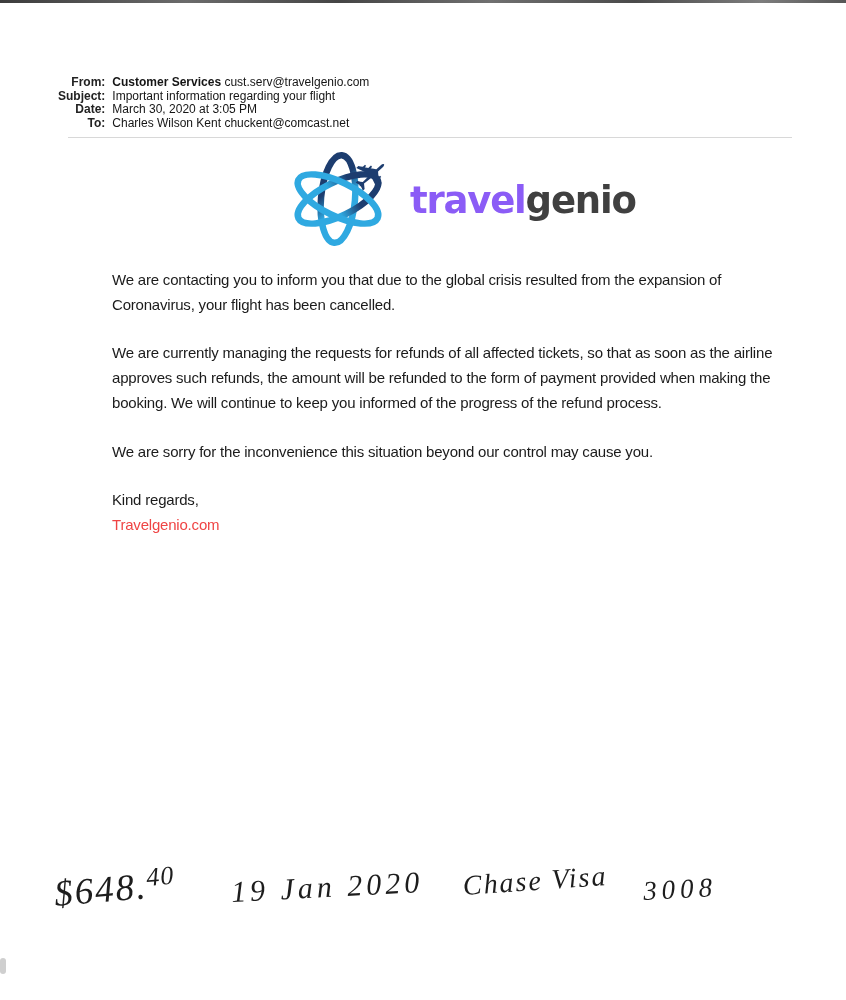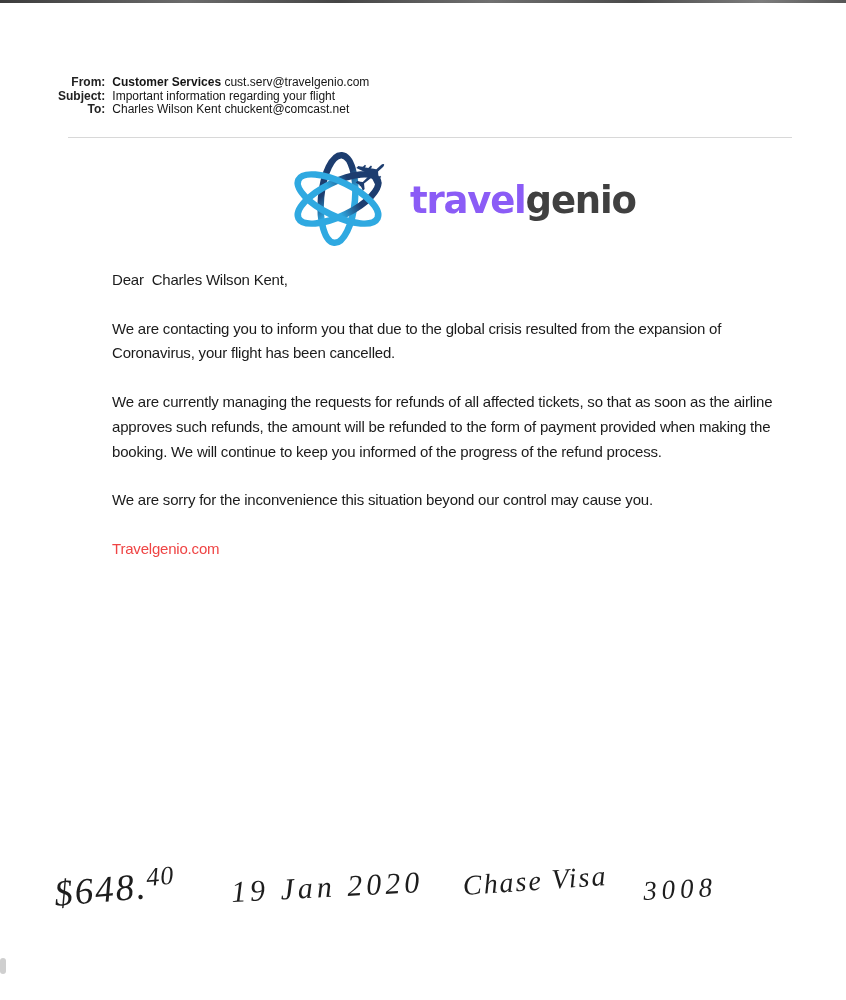--- a/index.html
+++ b/index.html
@@ -88,20 +88,24 @@
   <div class="email-header">
     <div class="hdr-row">
       <span class="hdr-label">From:</span>
       <span class="hdr-value"><b>Customer Services</b> <span>cust.serv@travelgenio.com</span></span>
     </div>
     <div class="hdr-row">
       <span class="hdr-label">Subject:</span>
       <span class="hdr-value">Important information regarding your flight</span>
     </div>
     <div class="hdr-row">
+      <span class="hdr-label">Date:</span>
+      <span class="hdr-value">March 30, 2020 at 3:05 PM</span>
+    </div>
+    <div class="hdr-row">
       <span class="hdr-label">To:</span>
       <span class="hdr-value">Charles Wilson Kent chuckent@comcast.net</span>
     </div>
   </div>
 
   <div class="separator"></div>
 
   <div class="logo">
     <svg class="logo-icon" viewBox="0 0 114 102" xmlns="http://www.w3.org/2000/svg">
       <defs>
@@ -124,24 +128,24 @@
         <ellipse cx="52" cy="53" rx="17" ry="44" stroke="#2fa9e1" transform="rotate(-64 52 53)"></ellipse>
       </g>
       <text x="86" y="30" font-size="46" fill="#1d3d6f" text-anchor="middle" dominant-baseline="central" font-family="DejaVu Sans, sans-serif" transform="rotate(-42 86 30)">✈</text>
     </svg>
     <div class="wordmark">
       <span class="wm-travel" style="color:#8b5cf6;">travel</span><span class="wm-genio" style="color:#404040;">genio</span>
     </div>
   </div>
 
   <div class="letter">
-    <p class="salutation">Dear  Charles Wilson Kent,</p>
     <p>We are contacting you to inform you that due to the global crisis resulted from the expansion of Coronavirus, your flight has been cancelled.</p>
     <p>We are currently managing the requests for refunds of all affected tickets, so that as soon as the airline approves such refunds, the amount will be refunded to the form of payment provided when making the booking. We will continue to keep you informed of the progress of the refund process.</p>
     <p>We are sorry for the inconvenience this situation beyond our control may cause you.</p>
+    <p class="closing">Kind regards,</p>
     <span class="signature-link" style="color:#ef4444;">Travelgenio.com</span>
   </div>
 
   <div class="hand hand-amount"><span>$648.</span><span class="cents">40</span></div>
   <div class="hand hand-date">19 Jan 2020</div>
   <div class="hand hand-card">Chase Visa</div>
   <div class="hand hand-digits">3008</div>
 
   <div class="smudge"></div>
 

